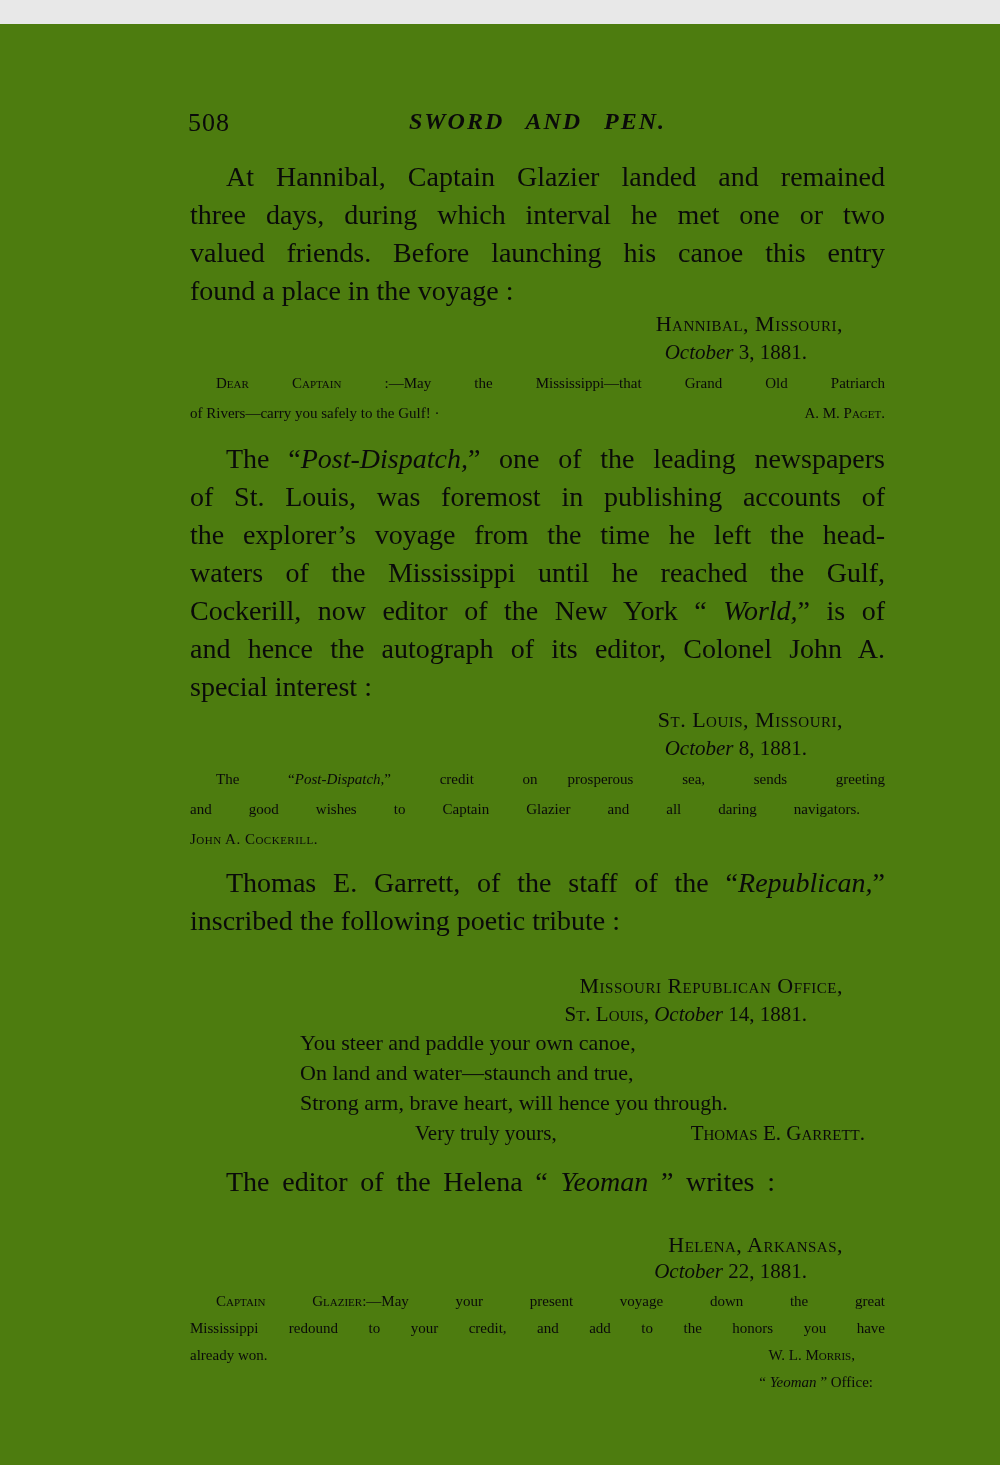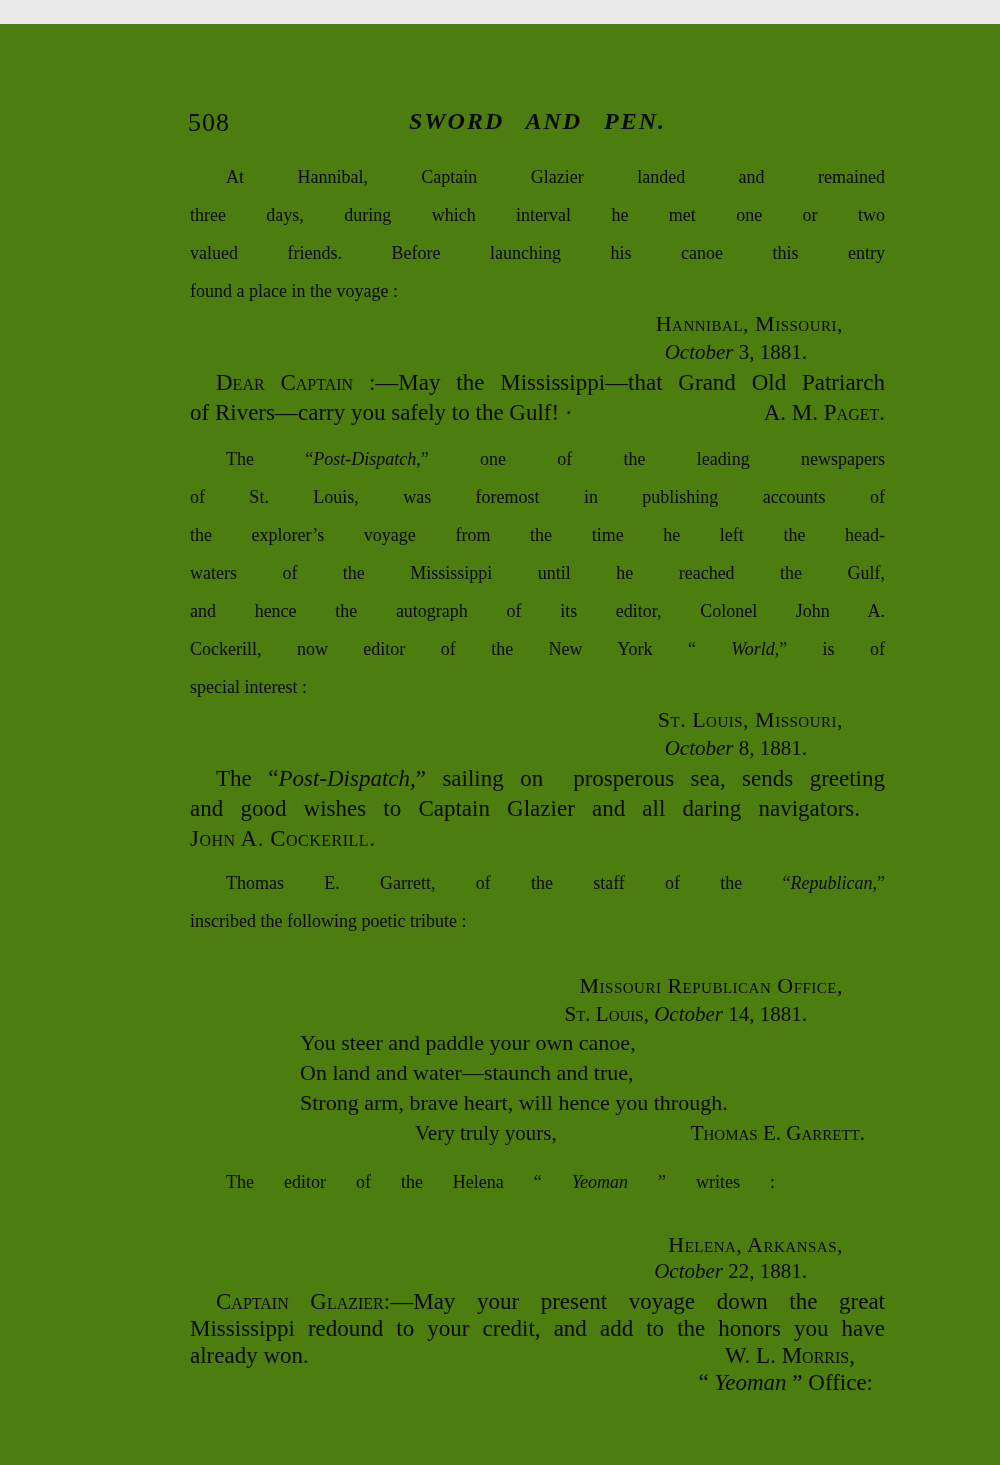--- a/index.html
+++ b/index.html
@@ -16,25 +16,25 @@
   }
   
   .runhead{position:relative;margin-top:84px;height:30px;}
   .pagenum{position:absolute;left:-2px;top:0;font-size:26px;letter-spacing:1px;}
   .runtitle{
     display:block;text-align:center;
     font-style:italic;font-weight:bold;font-size:24px;
     letter-spacing:2px;word-spacing:14px;
   }
   
-  .bl{font-size:18px;line-height:38px;}
+  .bl{font-size:28px;line-height:38px;}
   .just{text-align:justify;text-align-last:justify;}
   .ind{text-indent:36px;}
   
-  .sl{font-size:23px;line-height:30px;}
+  .sl{font-size:15px;line-height:30px;}
   .ind2{text-indent:26px;}
   .sc{font-variant:small-caps;}
   .it{font-style:italic;}
   
   .lh-place{text-align:right;padding-right:42px;font-size:22px;line-height:28px;font-variant:small-caps;letter-spacing:0.5px;}
   .lh-date{text-align:right;padding-right:78px;font-size:21px;line-height:28px;}
   .lh26 .lh-place,.lh26 .lh-date{line-height:26px;}
   .flexline{display:flex;justify-content:space-between;align-items:flex-end;}
   .sigline{text-align:left;font-variant:small-caps;letter-spacing:0.5px;}
   .gap{display:inline-block;width:30px;}
@@ -83,30 +83,30 @@
           <span class="sc">A. M. Paget.</span>
         </div>
     </div>
   </div>
 
   <div class="p2">
     <div class="bl just ind"><span>The “</span><span class="it">Post-Dispatch,</span><span>” one of the leading newspapers</span></div>
     <div class="bl just">of St. Louis, was foremost in publishing accounts of</div>
     <div class="bl just">the explorer’s voyage from the time he left the head-</div>
     <div class="bl just">waters of the Mississippi until he reached the Gulf,</div>
+    <div class="bl just"><span>Cockerill, now editor of the New York “ </span><span class="it">World,</span><span>” is of</span></div>
     <div class="bl just">and hence the autograph of its editor, Colonel John A.</div>
-    <div class="bl just"><span>Cockerill, now editor of the New York “ </span><span class="it">World,</span><span>” is of</span></div>
     <div class="bl">special interest :</div>
   </div>
 
   <div>
     <div class="lh-place">St. Louis, Missouri,</div>
     <div class="lh-date"><span class="it">October</span><span> 8, 1881.</span></div>
     <div class="l2-body">
-      <div class="sl just ind2"><span>The “</span><span class="it">Post-Dispatch,</span><span>” sailing on</span><span class="gap"></span><span>prosperous sea, sends greeting</span></div>
+      <div class="sl just ind2"><span>The “</span><span class="it">Post-Dispatch,</span><span>” credit on</span><span class="gap"></span><span>prosperous sea, sends greeting</span></div>
       <div class="sl just pr25">and good wishes to Captain Glazier and all daring navigators.</div>
       <div class="sl sigline pr10">John A. Cockerill.</div>
     </div>
   </div>
 
   <div class="p3">
     <div class="bl just ind"><span>Thomas E. Garrett, of the staff of the “</span><span class="it">Republican,</span><span>”</span></div>
     <div class="bl">inscribed the following poetic tribute :</div>
   </div>
 

